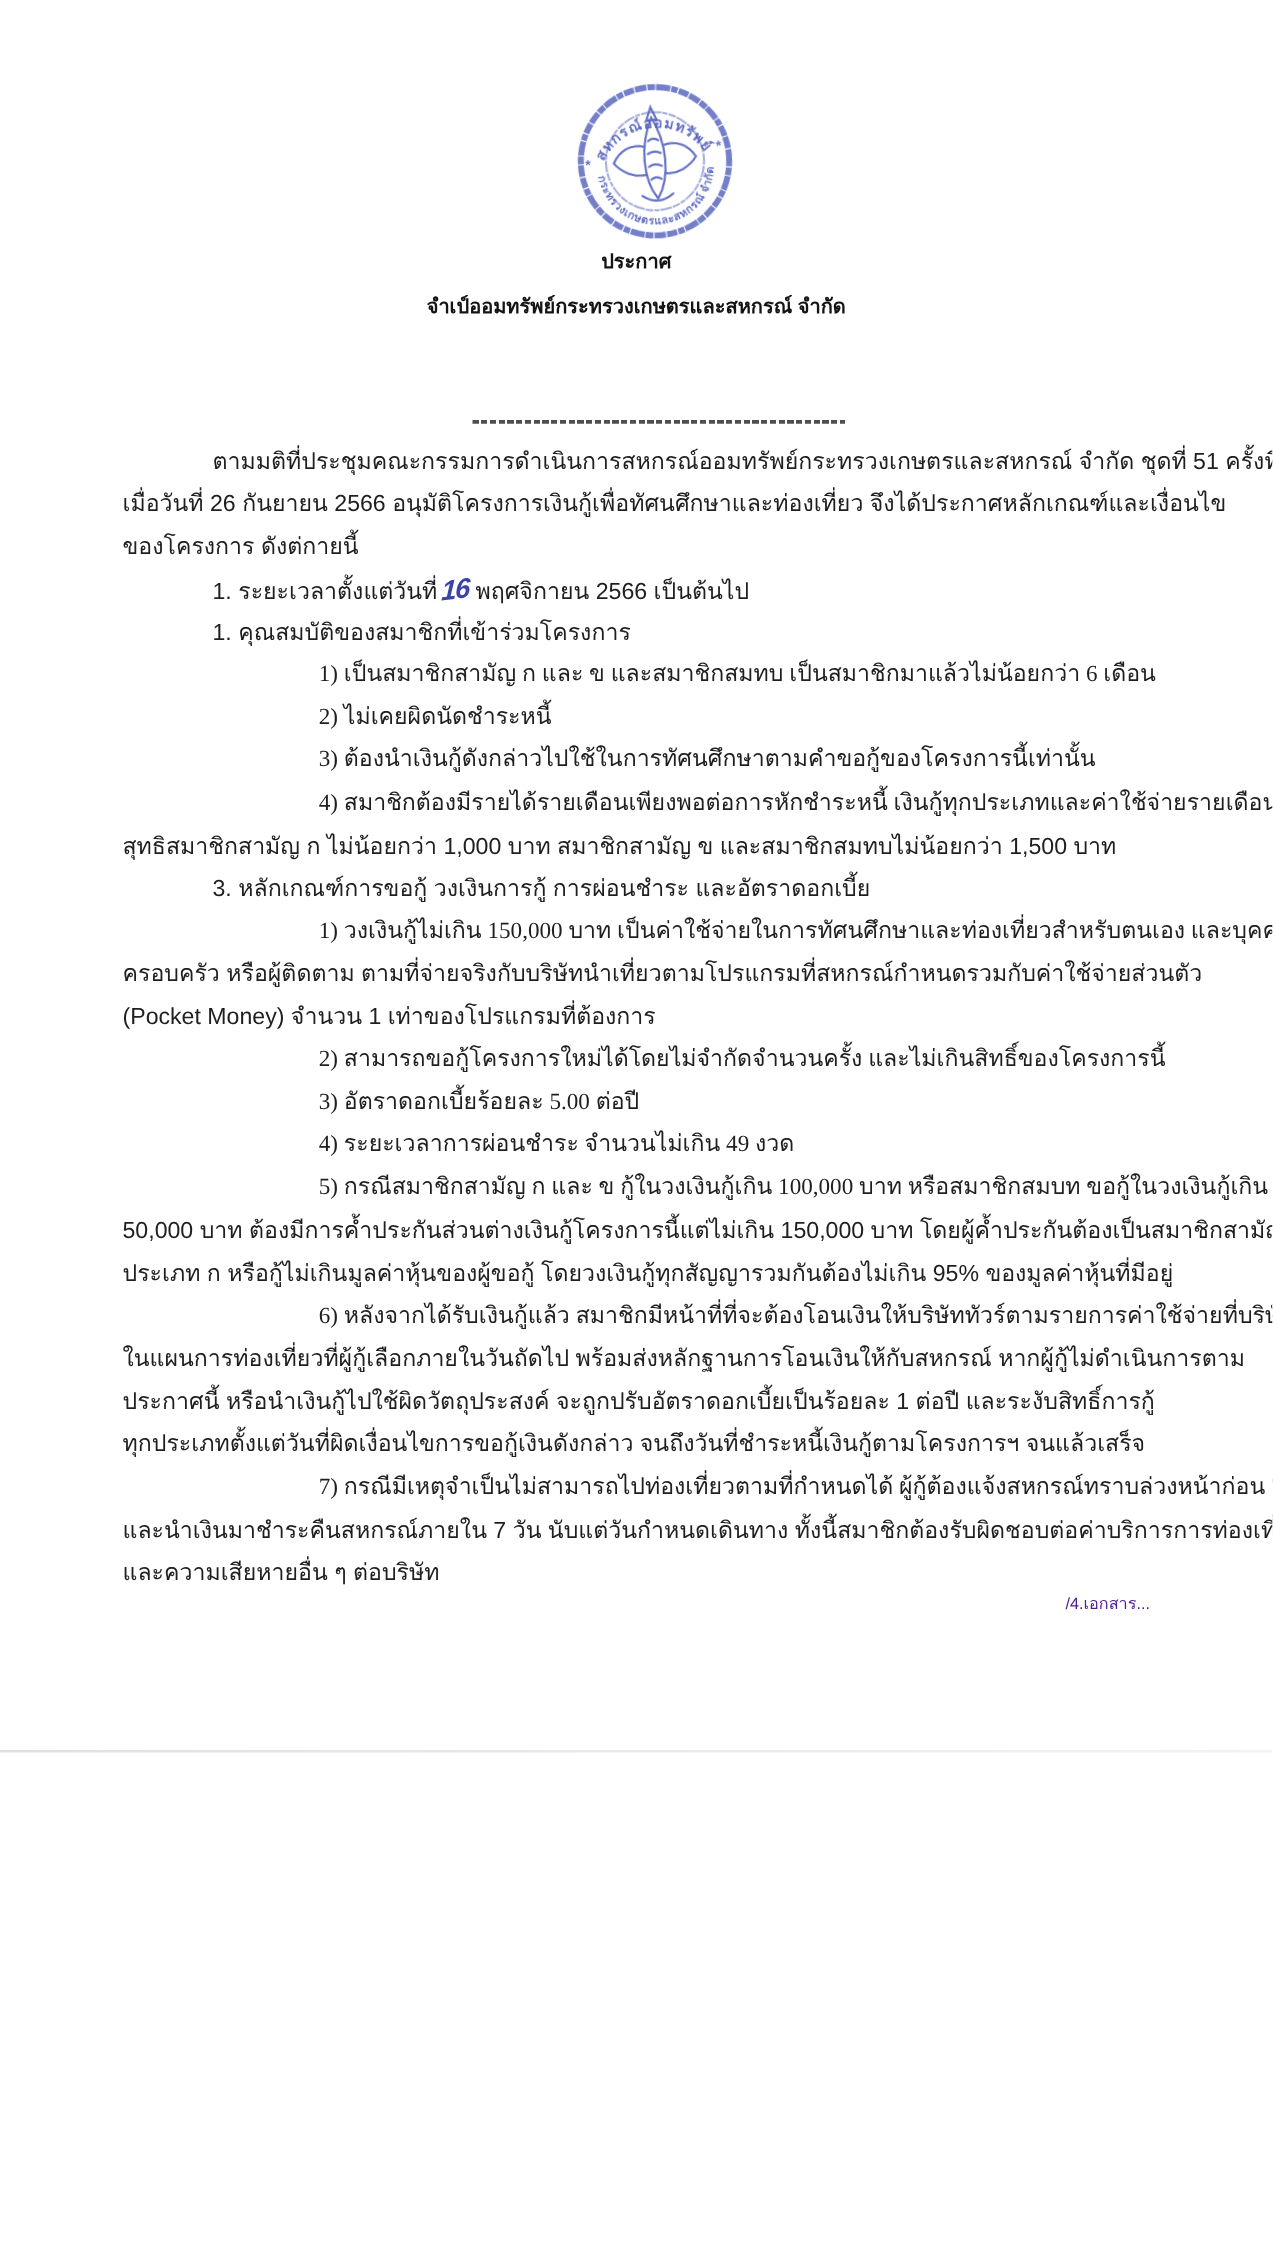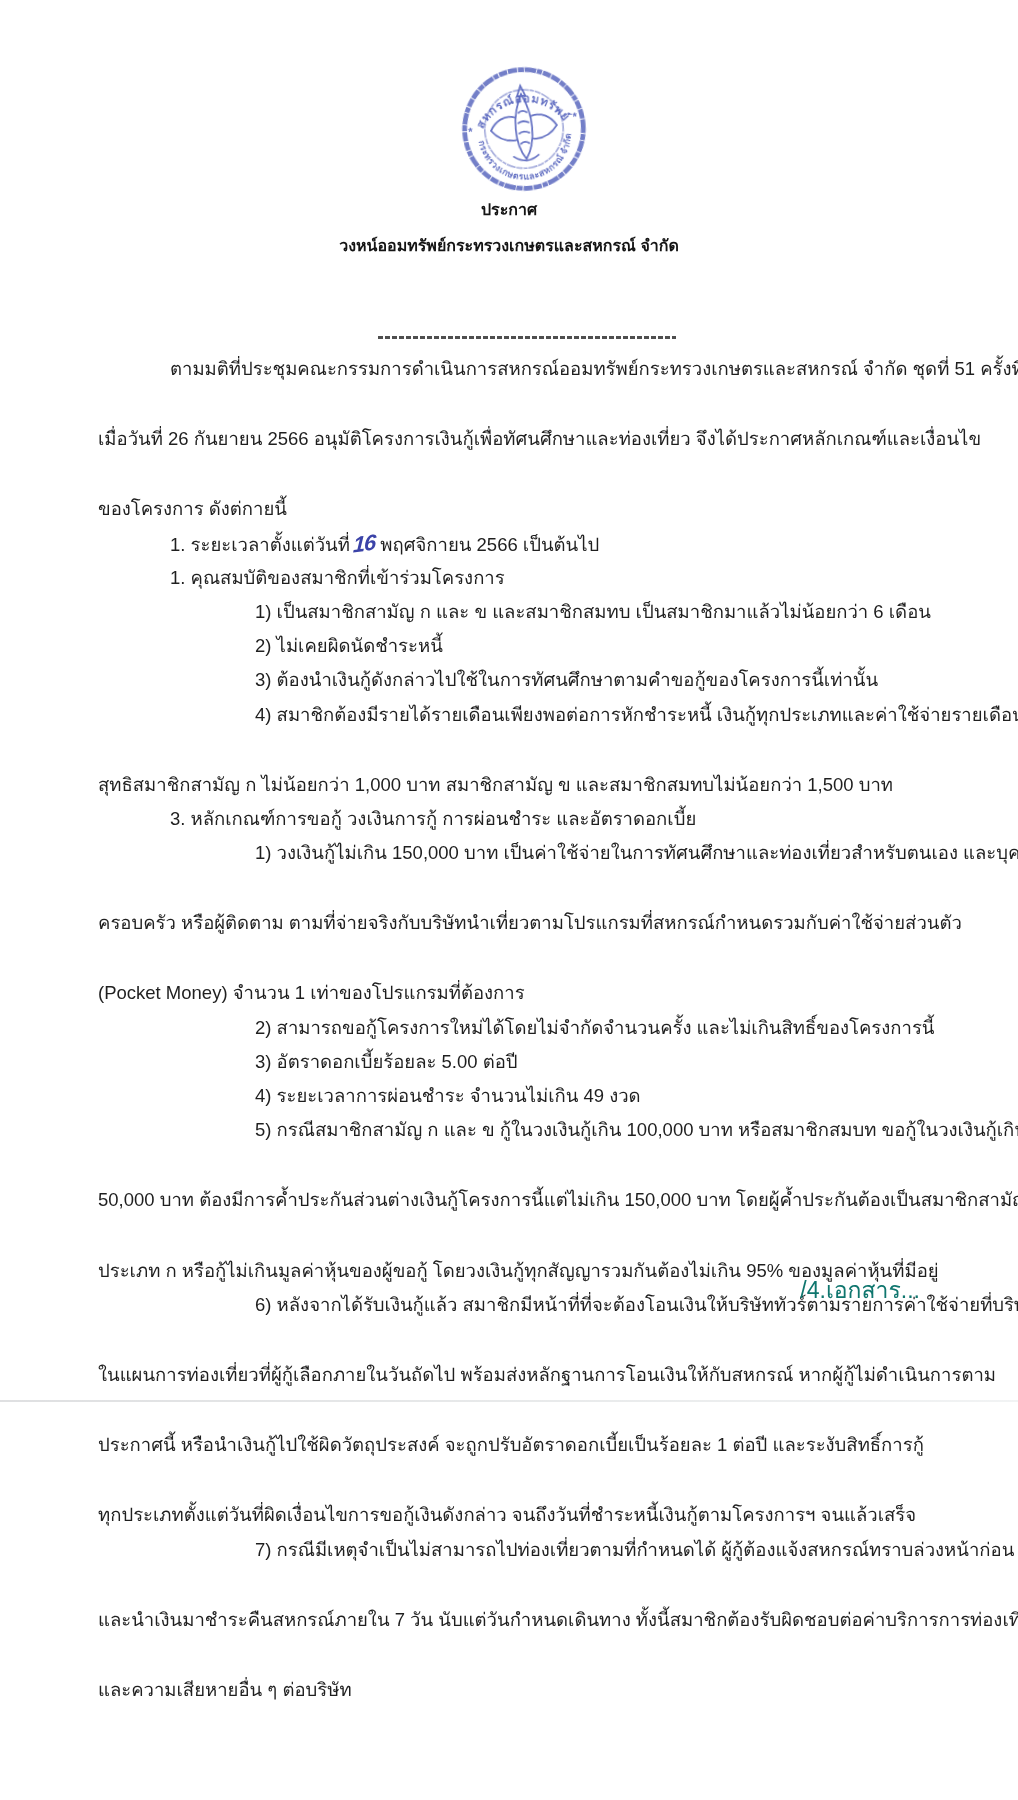--- a/index.html
+++ b/index.html
@@ -28,36 +28,36 @@
   .divider{
     position:absolute;top:336px;left:378px;width:298px;height:3px;
     background:repeating-linear-gradient(90deg,#4f4f4f 0 5px,rgba(0,0,0,0) 5px 7px);
   }
   
   .doc-body{
     position:absolute;top:352px;left:98px;width:822px;
     font-size:18.5px;color:#1f1f1f;
   }
   .line{height:34.2px;line-height:34.2px;white-space:nowrap;}
-  .ind0{padding-left:0;margin-top:36px;}
+  .ind0{padding-left:0;}
   .ind1{padding-left:72px;}
-  .ind2{padding-left:157px;}
+  .ind2{padding-left:157px;font-family:Liberation Serif, serif;}
   .handwritten{
     display:inline-block;
     color:#3b43a8;
     font-style:italic;
     font-weight:600;
     font-size:22px;
     letter-spacing:-1px;
     margin:0 5px 0 3px;
     transform:rotate(-7deg) skewX(-10deg);
   }
   .cont-note{
     position:absolute;top:1272px;right:98px;
-    font-size:23px;color:#0f766e;white-space:nowrap;
+    font-size:13px;color:#4c1d95;white-space:nowrap;
   }
   .scan-line{
     position:absolute;top:1400px;left:0;width:100%;height:2px;
     background:linear-gradient(90deg,#d7d8da 0%,#e3e5e6 55%,#eef0f1 100%);
     opacity:.8;
   }
 </style>
 </head>
 <body>
 
@@ -89,21 +89,21 @@
         <path d="M54,50 C44,47 35,52 30,61 C36,69 45,73 54,72"></path>
         <path d="M70,50 C80,47 89,52 94,61 C88,69 79,73 70,72"></path>
         <path d="M62,20 L58,30 L66,30 Z"></path>
         <path d="M50,88 Q62,97 74,88"></path>
       </g>
     </svg>
   </div>
 
   <div class="title-block">
     <div>ประกาศ</div>
-    <div>วงหน์ออมทรัพย์กระทรวงเกษตรและสหกรณ์ จำกัด</div>
+    <div>จำเป์ออมทรัพย์กระทรวงเกษตรและสหกรณ์ จำกัด</div>
   </div>
 
   <div class="divider"></div>
 
   <div class="doc-body">
       <div class="line ind1"><span>ตามมติที่ประชุมคณะกรรมการดำเนินการสหกรณ์ออมทรัพย์กระทรวงเกษตรและสหกรณ์ จำกัด ชุดที่ 51 ครั้งที่ 7/2566</span></div>
       <div class="line ind0"><span>เมื่อวันที่ 26 กันยายน 2566 อนุมัติโครงการเงินกู้เพื่อทัศนศึกษาและท่องเที่ยว จึงได้ประกาศหลักเกณฑ์และเงื่อนไข</span></div>
       <div class="line ind0"><span>ของโครงการ ดังต่กายนี้</span></div>
       <div class="line ind1"><span>1. ระยะเวลาตั้งแต่วันที่</span><span class="handwritten">16</span><span>พฤศจิกายน 2566 เป็นต้นไป</span></div>
       <div class="line ind1"><span>1. คุณสมบัติของสมาชิกที่เข้าร่วมโครงการ</span></div>

